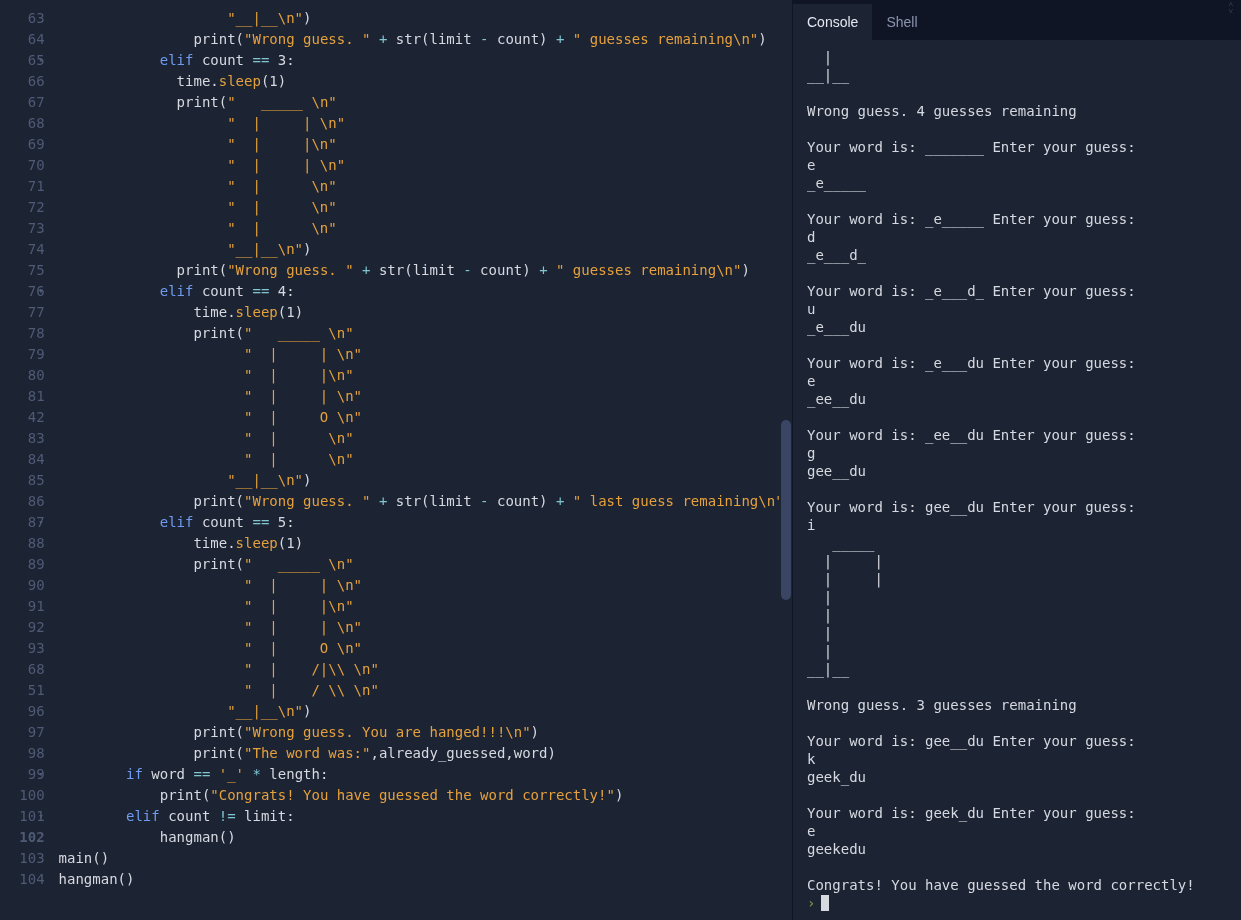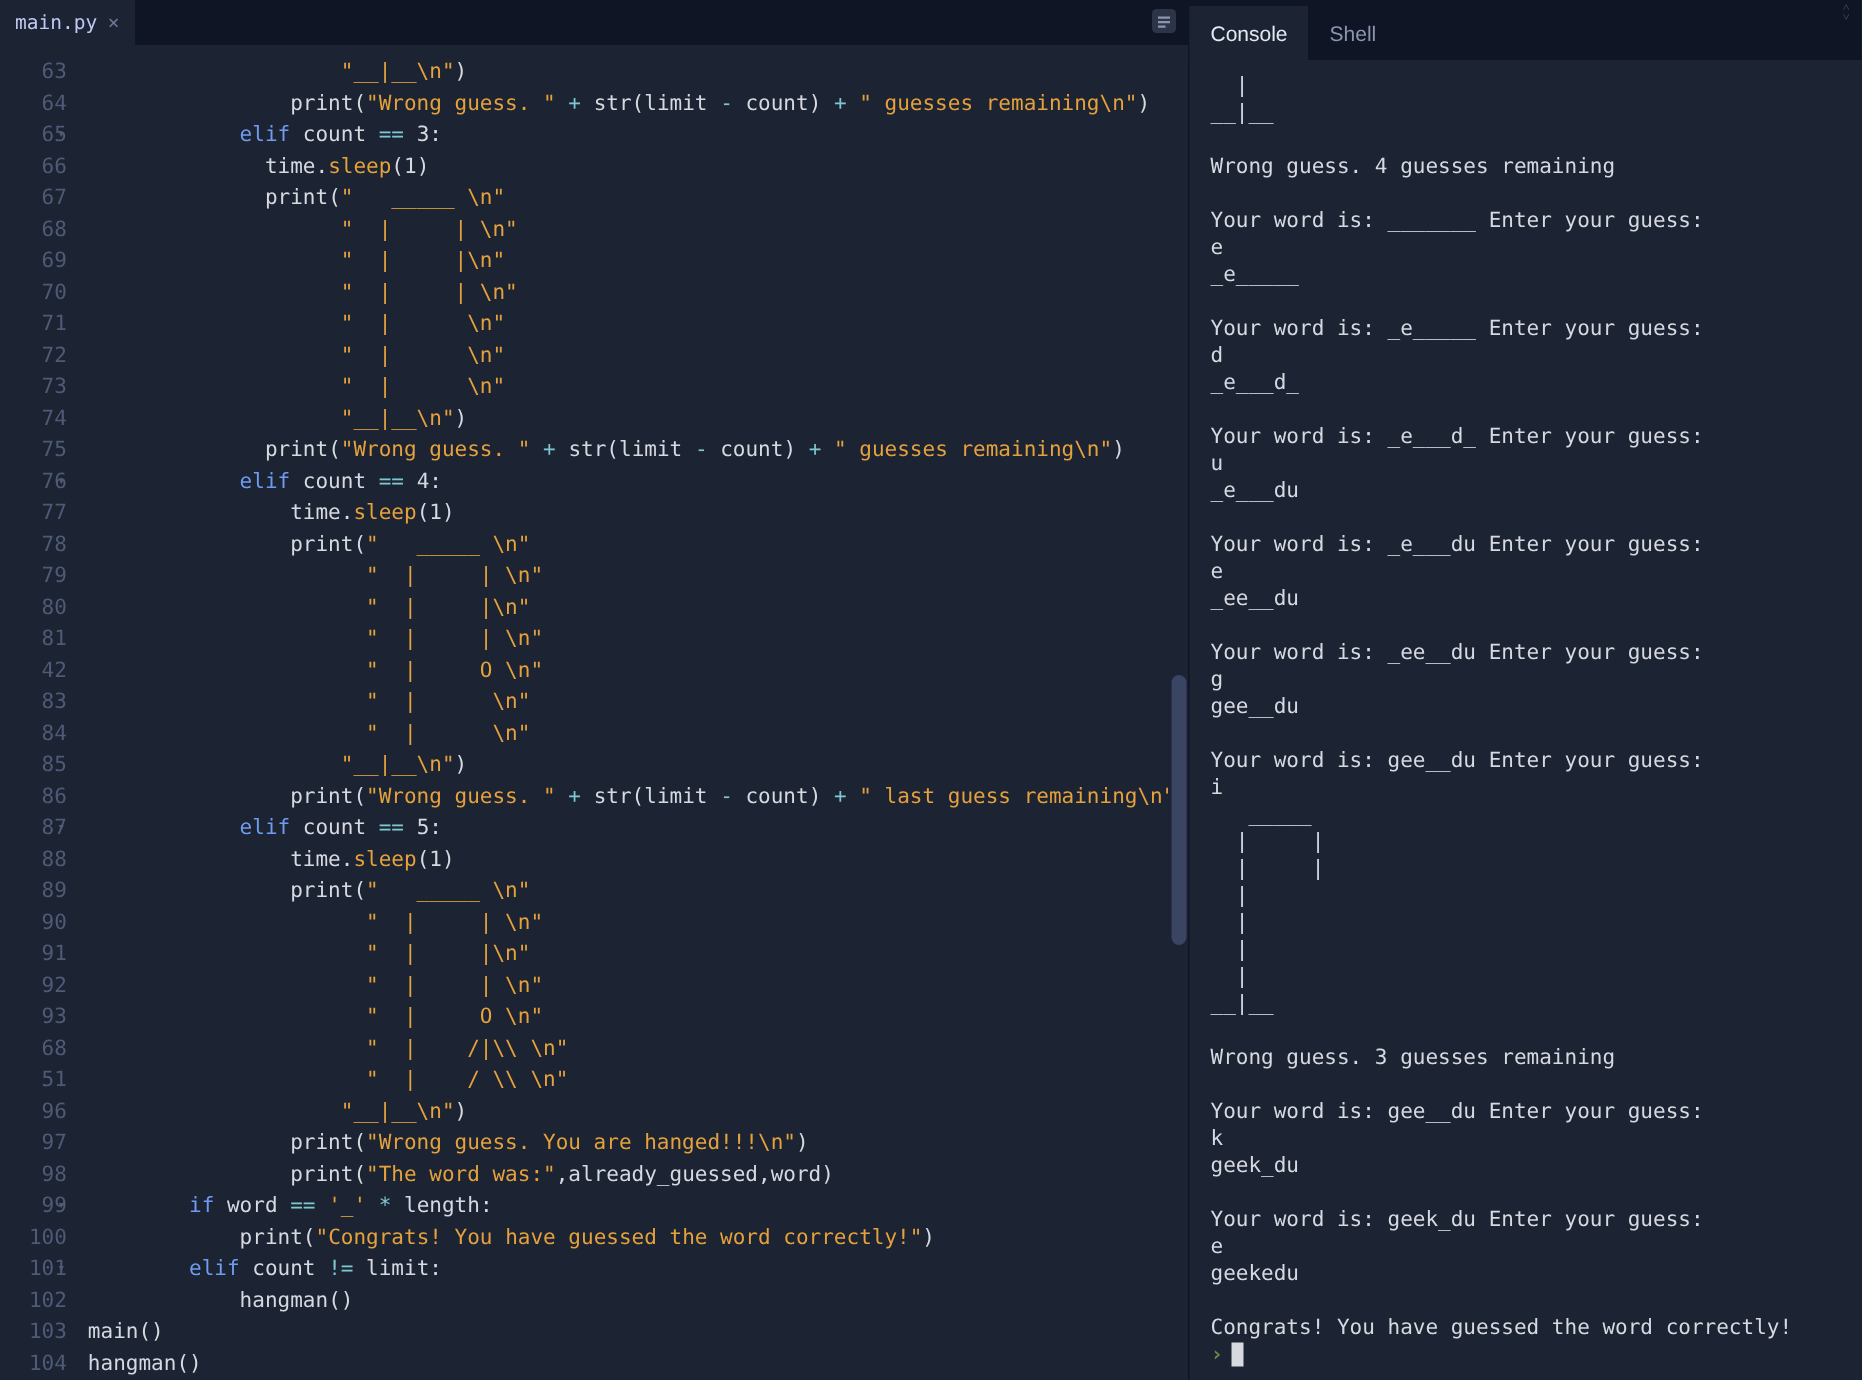--- a/index.html
+++ b/index.html
@@ -162,33 +162,20 @@
     height: 16px;
     background: #d6d9e0;
     display: inline-block;
   }
 </style>
 </head>
 <body>
 
 <div class="container">
   <div class="editor-pane">
-    <div class="tab-bar">
-      <div class="tab">
-        <span>main.py</span>
-        <span class="tab-close">×</span>
-      </div>
-      <div class="tab-menu">
-        <svg viewBox="0 0 10 10">
-            <rect x="1" y="2" width="8" height="1.5" fill="#8b95b0"></rect>
-            <rect x="1" y="5" width="8" height="1.5" fill="#8b95b0"></rect>
-            <rect x="1" y="8" width="5" height="1.5" fill="#8b95b0"></rect>
-          </svg>
-      </div>
-    </div>
     <div class="code-area">
       <div class="gutter" id="gutter">
           <div style="position: relative;">63</div>
           <div style="position: relative;">64</div>
           <div style="position: relative;">65<span class="fold" style="top: 0px;">▾</span></div>
           <div style="position: relative;">66</div>
           <div style="position: relative;">67</div>
           <div style="position: relative;">68</div>
           <div style="position: relative;">69</div>
           <div style="position: relative;">70</div>
@@ -216,21 +203,21 @@
           <div style="position: relative;">92</div>
           <div style="position: relative;">93</div>
           <div style="position: relative;">68</div>
           <div style="position: relative;">51</div>
           <div style="position: relative;">96</div>
           <div style="position: relative;">97</div>
           <div style="position: relative;">98</div>
           <div style="position: relative;">99<span class="fold" style="top: 0px;">▾</span></div>
           <div style="position: relative;">100</div>
           <div style="position: relative;">101<span class="fold" style="top: 0px;">▾</span></div>
-          <div style="position: relative;">102</div>
+          <div style="position: relative; font-weight: bold;">102</div>
           <div style="position: relative;">103</div>
           <div style="position: relative;">104</div>
         </div>
       <div class="code-lines" id="codelines"><div><span>                    </span><span class="tok-str">"__|__\n"</span><span class="tok-id">)</span></div><div><span>                </span><span class="tok-fn">print</span><span class="tok-id">(</span><span class="tok-str">"Wrong guess. "</span><span class="tok-id"> </span><span class="tok-op">+</span><span class="tok-id"> </span><span class="tok-fn">str</span><span class="tok-id">(limit </span><span class="tok-op">-</span><span class="tok-id"> count) </span><span class="tok-op">+</span><span class="tok-id"> </span><span class="tok-str">" guesses remaining\n"</span><span class="tok-id">)</span></div><div><span>            </span><span class="tok-kw">elif</span><span class="tok-id"> count </span><span class="tok-op">==</span><span class="tok-id"> </span><span class="tok-num">3</span><span class="tok-id">:</span></div><div><span>              </span><span class="tok-id">time</span><span class="tok-id">.</span><span class="tok-meth">sleep</span><span class="tok-id">(</span><span class="tok-num">1</span><span class="tok-id">)</span></div><div><span>              </span><span class="tok-fn">print</span><span class="tok-id">(</span><span class="tok-str">"   _____ \n"</span></div><div><span>                    </span><span class="tok-str">"  |     | \n"</span></div><div><span>                    </span><span class="tok-str">"  |     |\n"</span></div><div><span>                    </span><span class="tok-str">"  |     | \n"</span></div><div><span>                    </span><span class="tok-str">"  |      \n"</span></div><div><span>                    </span><span class="tok-str">"  |      \n"</span></div><div><span>                    </span><span class="tok-str">"  |      \n"</span></div><div><span>                    </span><span class="tok-str">"__|__\n"</span><span class="tok-id">)</span></div><div><span>              </span><span class="tok-fn">print</span><span class="tok-id">(</span><span class="tok-str">"Wrong guess. "</span><span class="tok-id"> </span><span class="tok-op">+</span><span class="tok-id"> </span><span class="tok-fn">str</span><span class="tok-id">(limit </span><span class="tok-op">-</span><span class="tok-id"> count) </span><span class="tok-op">+</span><span class="tok-id"> </span><span class="tok-str">" guesses remaining\n"</span><span class="tok-id">)</span></div><div><span>            </span><span class="tok-kw">elif</span><span class="tok-id"> count </span><span class="tok-op">==</span><span class="tok-id"> </span><span class="tok-num">4</span><span class="tok-id">:</span></div><div><span>                </span><span class="tok-id">time</span><span class="tok-id">.</span><span class="tok-meth">sleep</span><span class="tok-id">(</span><span class="tok-num">1</span><span class="tok-id">)</span></div><div><span>                </span><span class="tok-fn">print</span><span class="tok-id">(</span><span class="tok-str">"   _____ \n"</span></div><div><span>                      </span><span class="tok-str">"  |     | \n"</span></div><div><span>                      </span><span class="tok-str">"  |     |\n"</span></div><div><span>                      </span><span class="tok-str">"  |     | \n"</span></div><div><span>                      </span><span class="tok-str">"  |     O \n"</span></div><div><span>                      </span><span class="tok-str">"  |      \n"</span></div><div><span>                      </span><span class="tok-str">"  |      \n"</span></div><div><span>                    </span><span class="tok-str">"__|__\n"</span><span class="tok-id">)</span></div><div><span>                </span><span class="tok-fn">print</span><span class="tok-id">(</span><span class="tok-str">"Wrong guess. "</span><span class="tok-id"> </span><span class="tok-op">+</span><span class="tok-id"> </span><span class="tok-fn">str</span><span class="tok-id">(limit </span><span class="tok-op">-</span><span class="tok-id"> count) </span><span class="tok-op">+</span><span class="tok-id"> </span><span class="tok-str">" last guess remaining\n"</span><span class="tok-id">)</span></div><div><span>            </span><span class="tok-kw">elif</span><span class="tok-id"> count </span><span class="tok-op">==</span><span class="tok-id"> </span><span class="tok-num">5</span><span class="tok-id">:</span></div><div><span>                </span><span class="tok-id">time</span><span class="tok-id">.</span><span class="tok-meth">sleep</span><span class="tok-id">(</span><span class="tok-num">1</span><span class="tok-id">)</span></div><div><span>                </span><span class="tok-fn">print</span><span class="tok-id">(</span><span class="tok-str">"   _____ \n"</span></div><div><span>                      </span><span class="tok-str">"  |     | \n"</span></div><div><span>                      </span><span class="tok-str">"  |     |\n"</span></div><div><span>                      </span><span class="tok-str">"  |     | \n"</span></div><div><span>                      </span><span class="tok-str">"  |     O \n"</span></div><div><span>                      </span><span class="tok-str">"  |    /|\\ \n"</span></div><div><span>                      </span><span class="tok-str">"  |    / \\ \n"</span></div><div><span>                    </span><span class="tok-str">"__|__\n"</span><span class="tok-id">)</span></div><div><span>                </span><span class="tok-fn">print</span><span class="tok-id">(</span><span class="tok-str">"Wrong guess. You are hanged!!!\n"</span><span class="tok-id">)</span></div><div><span>                </span><span class="tok-fn">print</span><span class="tok-id">(</span><span class="tok-str">"The word was:"</span><span class="tok-id">,already_guessed,word)</span></div><div><span>        </span><span class="tok-kw">if</span><span class="tok-id"> word </span><span class="tok-op">==</span><span class="tok-id"> </span><span class="tok-str">'_'</span><span class="tok-id"> </span><span class="tok-op">*</span><span class="tok-id"> length:</span></div><div><span>            </span><span class="tok-fn">print</span><span class="tok-id">(</span><span class="tok-str">"Congrats! You have guessed the word correctly!"</span><span class="tok-id">)</span></div><div><span>        </span><span class="tok-kw">elif</span><span class="tok-id"> count </span><span class="tok-op">!=</span><span class="tok-id"> limit:</span></div><div><span>            </span><span class="tok-fn">hangman</span><span class="tok-id">()</span></div><div><span></span><span class="tok-fn">main</span><span class="tok-id">()</span></div><div><span></span><span class="tok-fn">hangman</span><span class="tok-id">()</span></div></div>
       <div class="scrollbar-v">
         <div class="scrollbar-thumb" style="top: 420px; height: 180px;"></div>
       </div>
     </div>
   </div>
 

